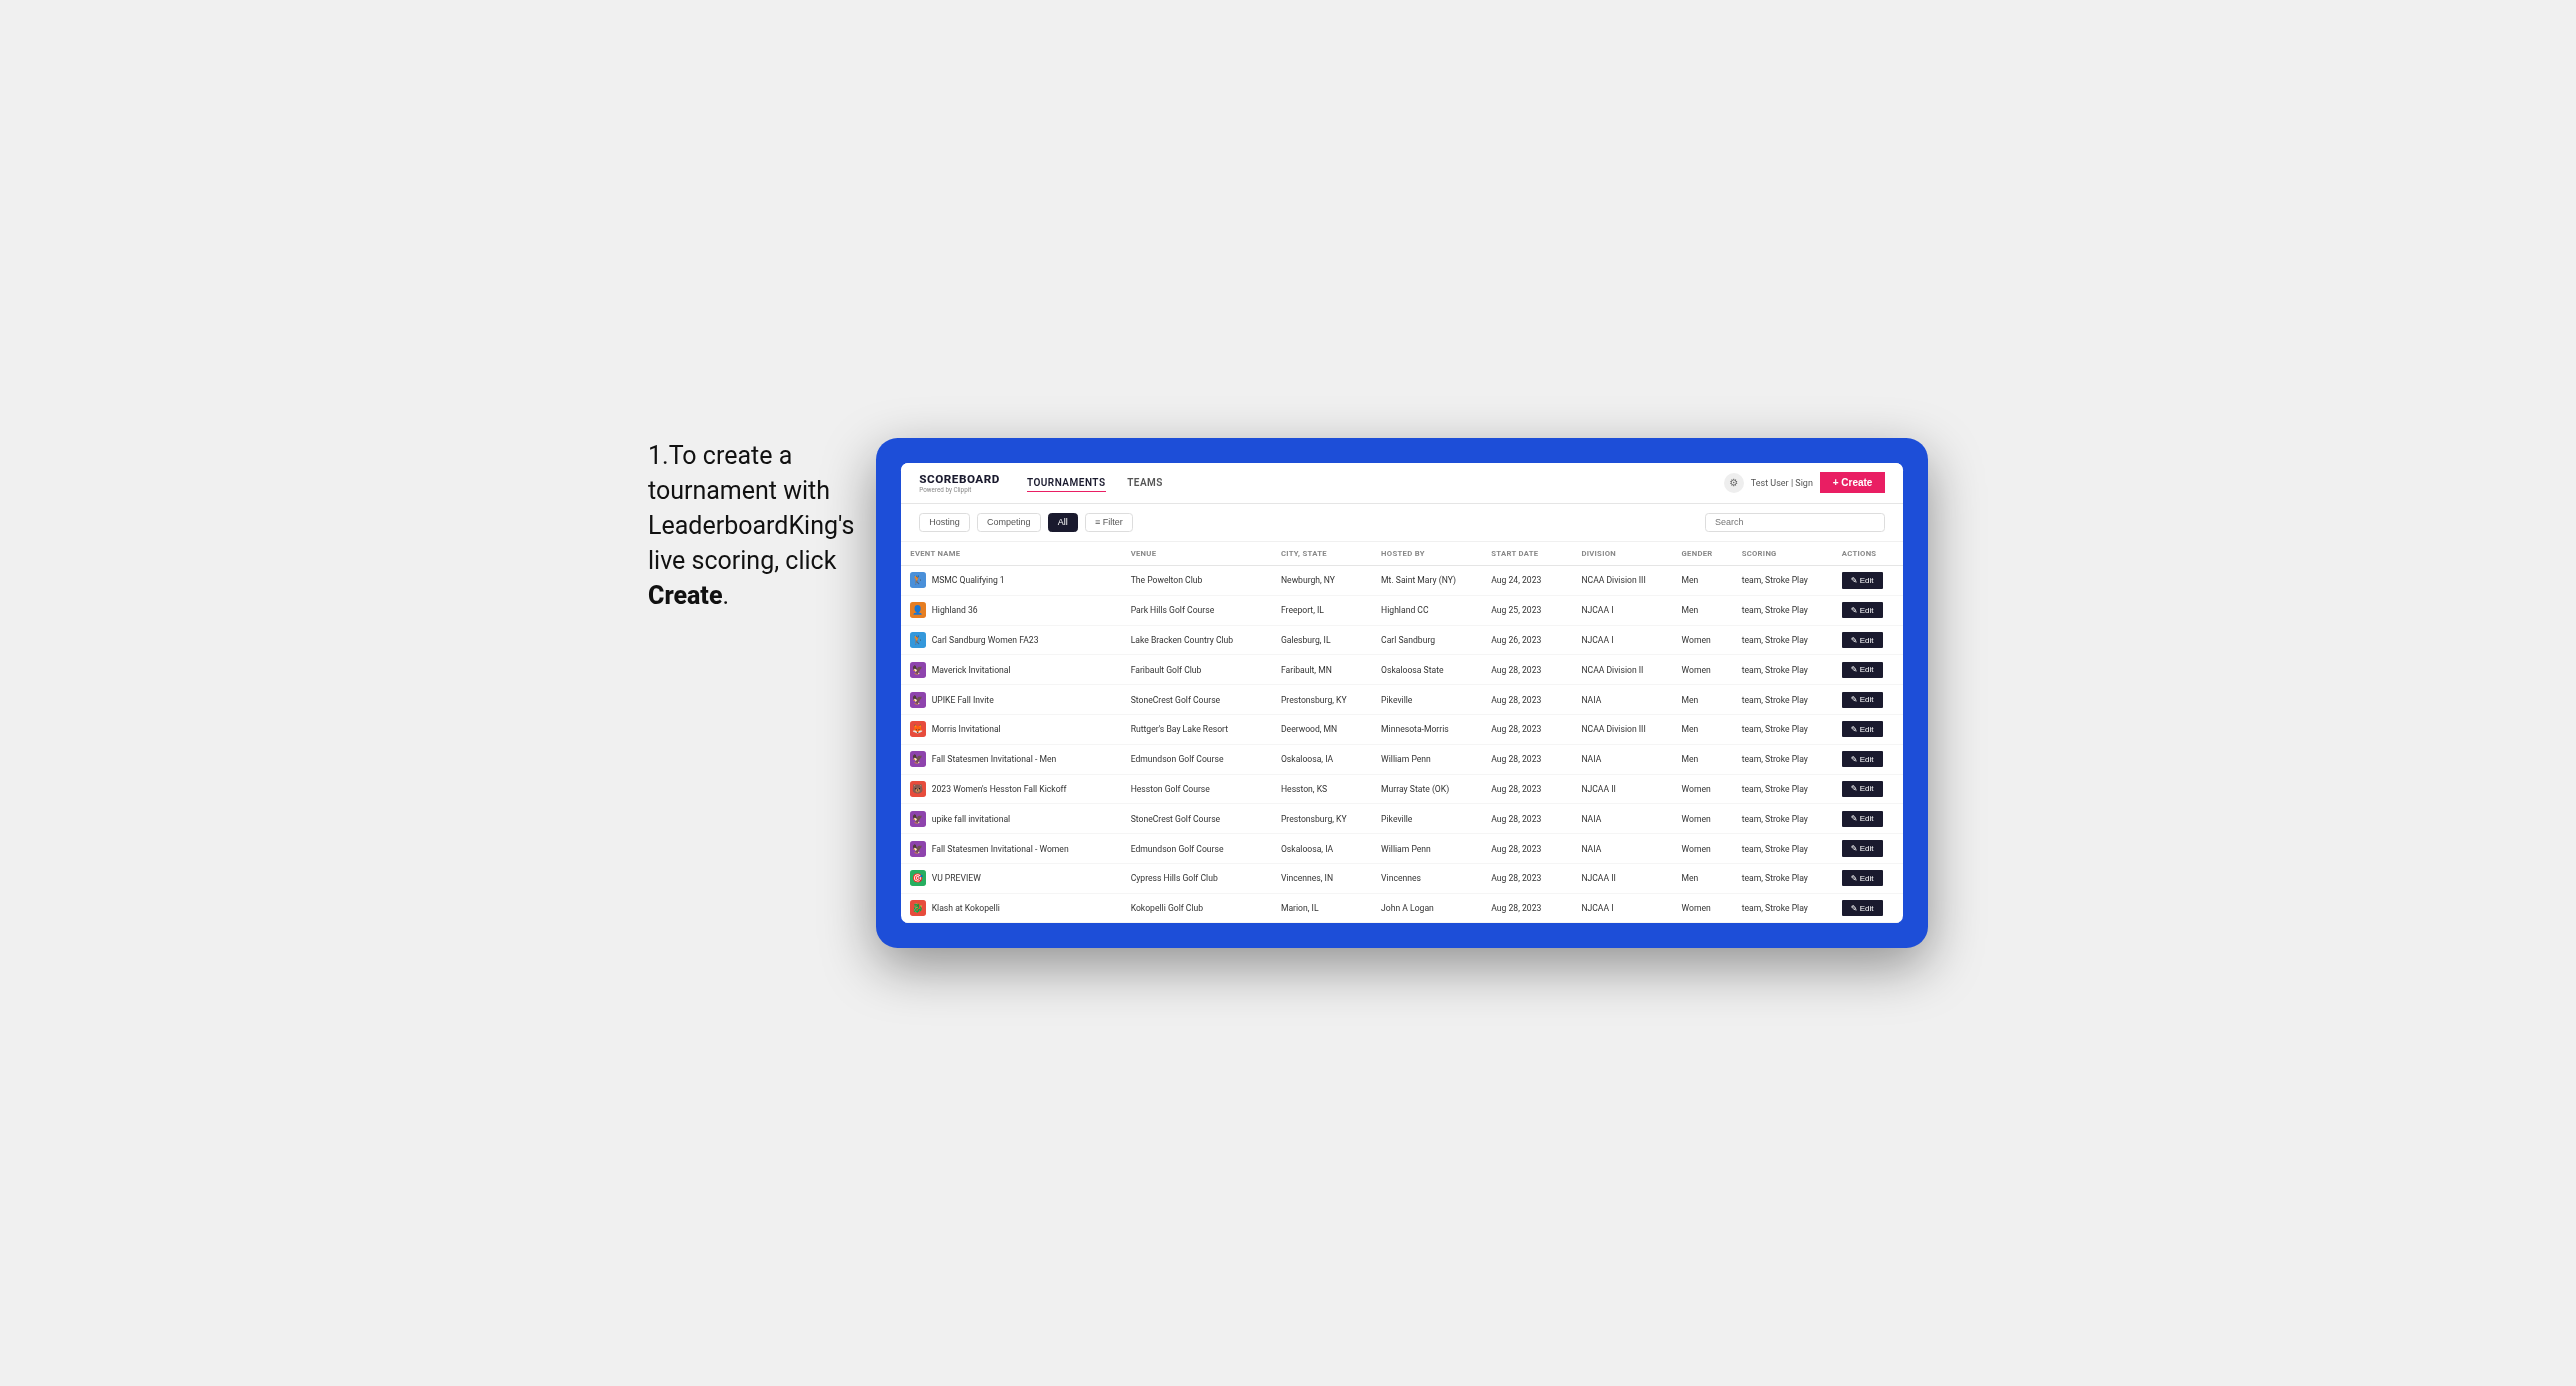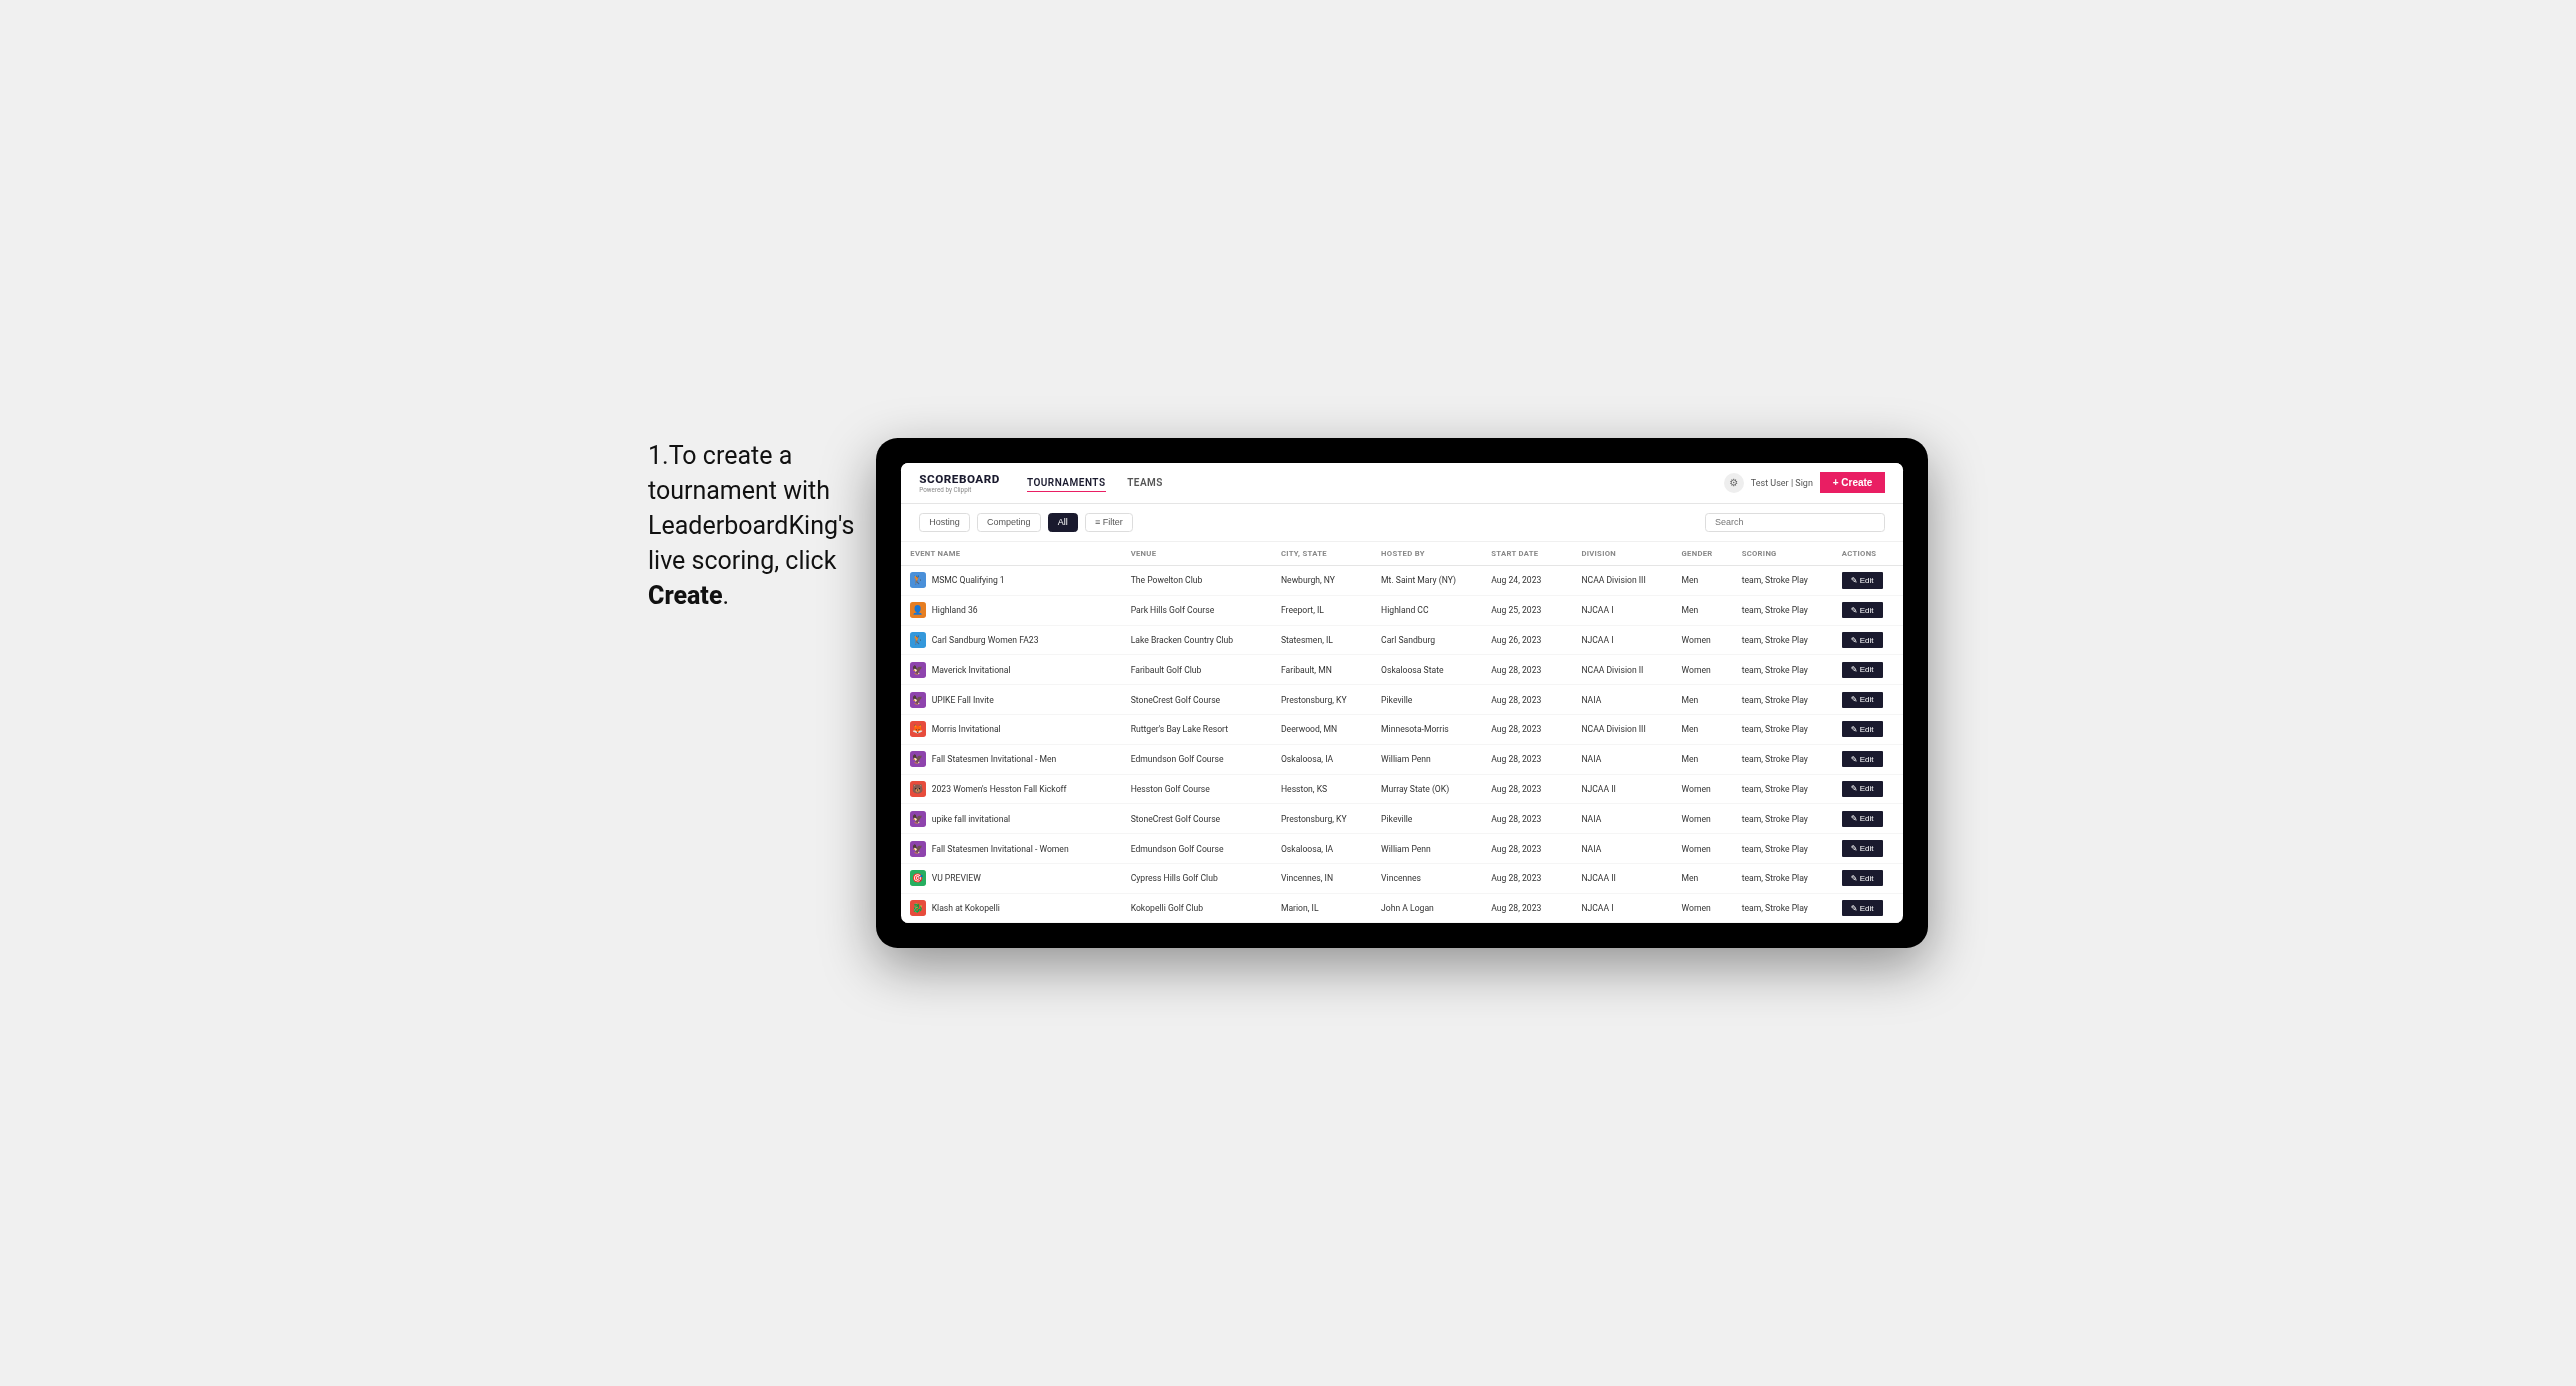--- a/index.html
+++ b/index.html
@@ -31,21 +31,21 @@
       text-align: left;
       padding-top: 0;
     }
 
     .annotation-text strong {
       font-weight: 800;
     }
 
     .tablet-container {
       flex: 1;
-      background: #000000;
+      background: #1d4ed8;
       border-radius: 21.6px;
       padding: 25px;
       box-shadow: 0 18px 54px rgba(0,0,0,0.4);
       position: relative;
     }
 
     .tablet-screen {
       background: #fff;
       border-radius: 7.2px;
       overflow: hidden;
@@ -375,21 +375,21 @@
     </td>
   </tr>
               <tr>
     <td class="col-event">
       <div class="event-name-cell">
         <div class="team-icon" style="background:#3498db;color:#fff;font-size:9px;">🏌</div>
         <span>Carl Sandburg Women FA23</span>
       </div>
     </td>
     <td class="col-venue">Lake Bracken Country Club</td>
-    <td class="col-city">Statesmen, IL</td>
+    <td class="col-city">Galesburg, IL</td>
     <td class="col-hosted">Carl Sandburg</td>
     <td class="col-date">Aug 26, 2023</td>
     <td class="col-division">NJCAA I</td>
     <td class="col-gender">Women</td>
     <td class="col-scoring">team, Stroke Play</td>
     <td class="col-actions" style="text-align:center;">
       <button class="edit-btn">✎ Edit</button>
     </td>
   </tr>
               <tr>

